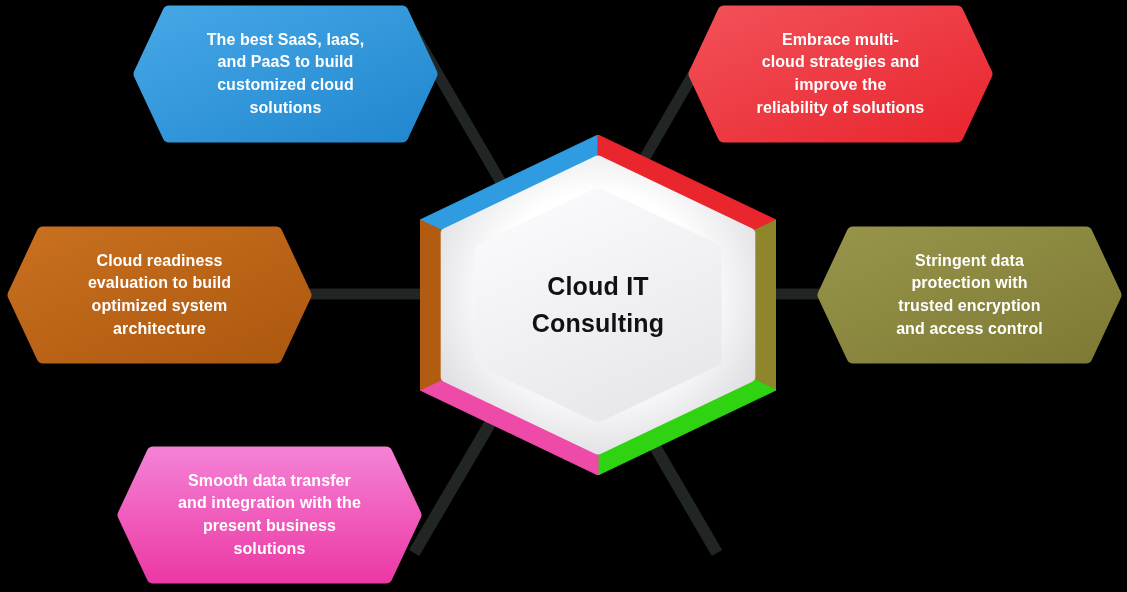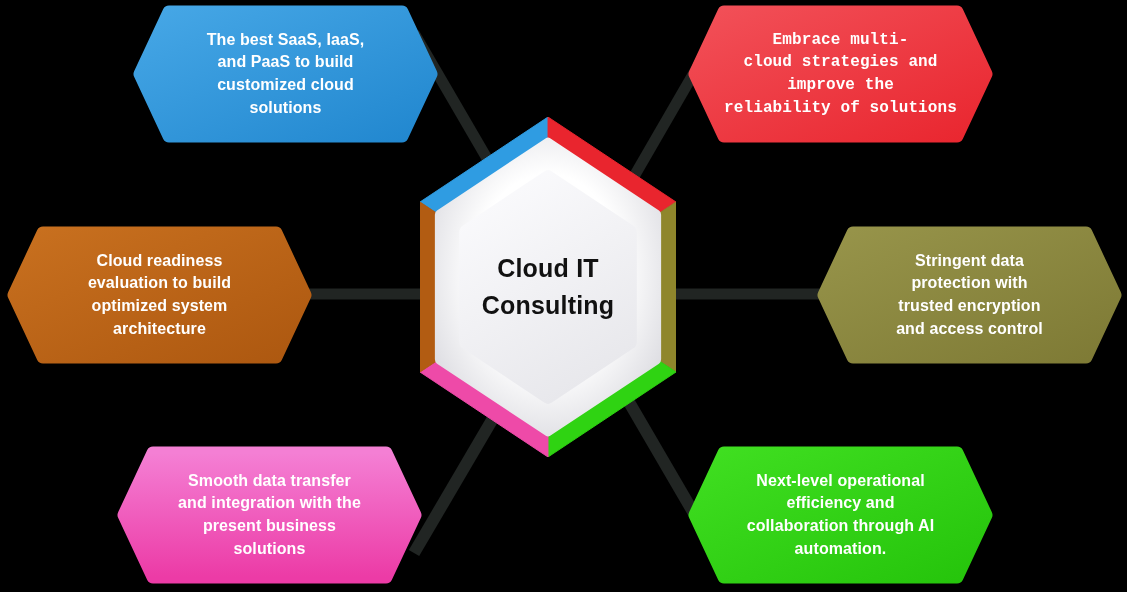--- a/index.html
+++ b/index.html
@@ -39,29 +39,29 @@
     text-align: center;
     padding: 8px 34px;
     color: #ffffff;
     font-size: 16px;
     font-weight: 700;
     line-height: 1.42;
     white-space: pre-line;
     letter-spacing: 0.1px;
   }
   .node-top-left     { left: 133px; top: 5px;   }
-  .node-top-right    { left: 688px; top: 5px; font-family: Liberation Mono, monospace;   }
+  .node-top-right    { left: 688px; top: 5px;   }
   .node-left         { left: 7px;   top: 226px; }
   .node-right        { left: 817px; top: 226px; }
   .node-bottom-left  { left: 117px; top: 446px; }
   .node-bottom-right { left: 688px; top: 446px; }
   .center-hex {
     position: absolute;
-    left: 420px; top: 117px;
-    width: 256px; height: 340px;
+    left: 420px; top: 135px;
+    width: 356px; height: 340px;
     z-index: 3;
   }
   .center-hex svg {
     position: absolute;
     left: 0; top: 0;
     width: 100%; height: 100%;
   }
   .center-label {
     position: absolute;
     inset: 0;
@@ -164,35 +164,20 @@
         </linearGradient>
       </defs>
       <polygon points="36,7 269,7 298,69 269,131 36,131 7,69" fill="url(#grad-4)" stroke="url(#grad-4)" stroke-width="13" stroke-linejoin="round"></polygon>
     </svg>
     <div class="node-label">Smooth data transfer
 and integration with the
 present business
 solutions</div>
   </div>
 
-  <div class="node node-bottom-right">
-    <svg class="hex-shape" viewBox="0 0 305 138" preserveAspectRatio="none">
-      <defs>
-        <linearGradient id="grad-5" x1="0" y1="0" x2="1" y2="1">
-          <stop offset="0" stop-color="#40df21"></stop>
-            <stop offset="1" stop-color="#25c40b"></stop>
-        </linearGradient>
-      </defs>
-      <polygon points="36,7 269,7 298,69 269,131 36,131 7,69" fill="url(#grad-5)" stroke="url(#grad-5)" stroke-width="13" stroke-linejoin="round"></polygon>
-    </svg>
-    <div class="node-label">Next-level operational
-efficiency and
-collaboration through AI
-automation.</div>
-  </div>
 
   <div class="center-hex">
     <svg viewBox="0 0 296 340" preserveAspectRatio="none">
       <defs>
         <radialGradient id="white-ring" cx="0.5" cy="0.45" r="0.62">
           <stop offset="0.55" stop-color="#ffffff"></stop>
           <stop offset="1" stop-color="#dcdce1"></stop>
         </radialGradient>
         <linearGradient id="inner-fill" x1="0.15" y1="0" x2="0.6" y2="1">
           <stop offset="0" stop-color="#fbfbfd"></stop>

